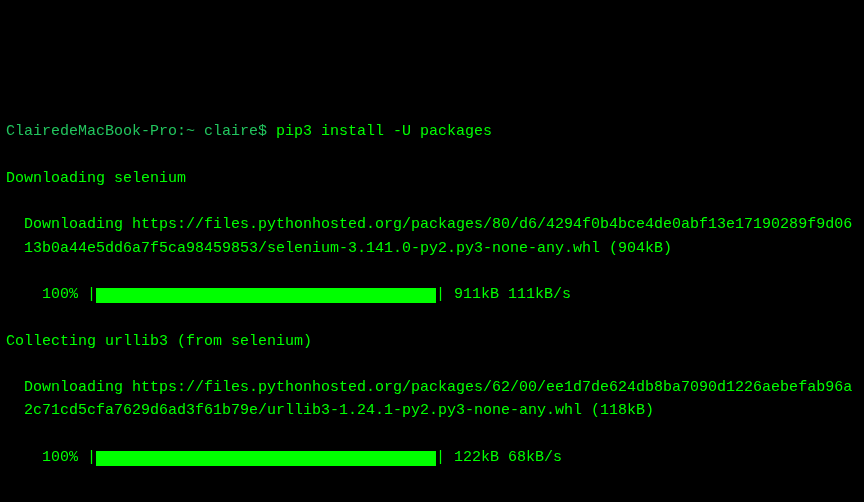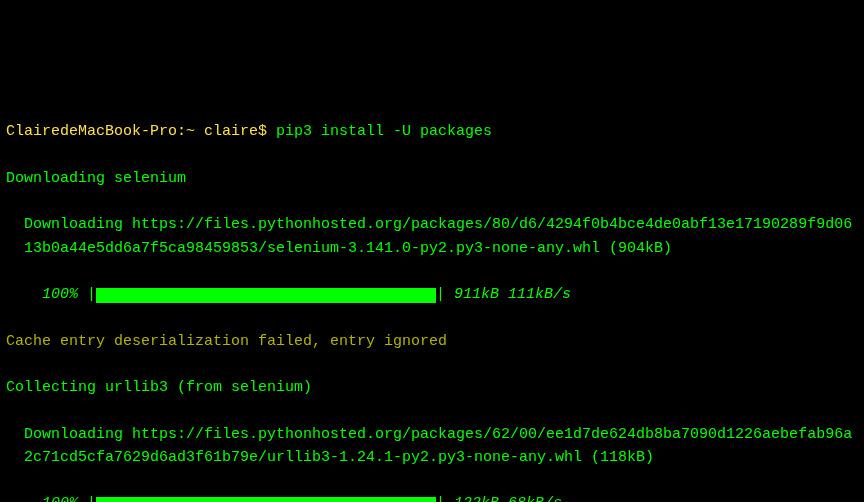--- a/index.html
+++ b/index.html
@@ -13,46 +13,45 @@
       font-size: 15px;
       line-height: 1.55;
       padding: 4px 6px;
       width: 864px;
       height: 502px;
       overflow: hidden;
       white-space: pre-wrap;
       word-break: break-all;
     }
     .green { color: #00ff00; }
-    .yellow { color: #fde047; font-family: Liberation Mono, monospace; }
+    .yellow { color: #22c55e; font-family: Liberation Mono, monospace; }
     .olive { color: #b2b200; }
     .bar {
       display: inline-block;
       background: #00ff00;
       height: 1em;
       width: 340px;
       vertical-align: text-bottom;
     }
     .line {
       display: block;
     }
     .indent1 { padding-left: 2ch; }
-    .indent2 { padding-left: 4ch; font-style: italic; }
+    .indent2 { padding-left: 4ch; }
   </style>
 </head>
 <body>
 
 
 
 <div>
 <span class="line"><span class="yellow">ClairedeMacBook-Pro:~ claire$ </span><span class="green">pip3 install -U packages</span></span>
 <span class="line green">Downloading selenium</span>
 <span class="line green indent1">Downloading https://files.pythonhosted.org/packages/80/d6/4294f0b4bce4de0abf13e17190289f9d0613b0a44e5dd6a7f5ca98459853/selenium-3.141.0-py2.py3-none-any.whl (904kB)</span>
 <span class="line indent2"><span class="green">100% </span><span class="green">|</span><span class="bar"></span><span class="green">|</span><span class="green"> 911kB 111kB/s</span></span>
-<span class="line olive">Cache entry deserialization failed, entry ignored</span>
 <span class="line green">Collecting urllib3 (from selenium)</span>
 <span class="line green indent1">Downloading https://files.pythonhosted.org/packages/62/00/ee1d7de624db8ba7090d1226aebefab96a2c71cd5cfa7629d6ad3f61b79e/urllib3-1.24.1-py2.py3-none-any.whl (118kB)</span>
 <span class="line indent2"><span class="green">100% </span><span class="green">|</span><span class="bar"></span><span class="green">|</span><span class="green"> 122kB 68kB/s</span></span>
 
 
 
 
 
 
 

